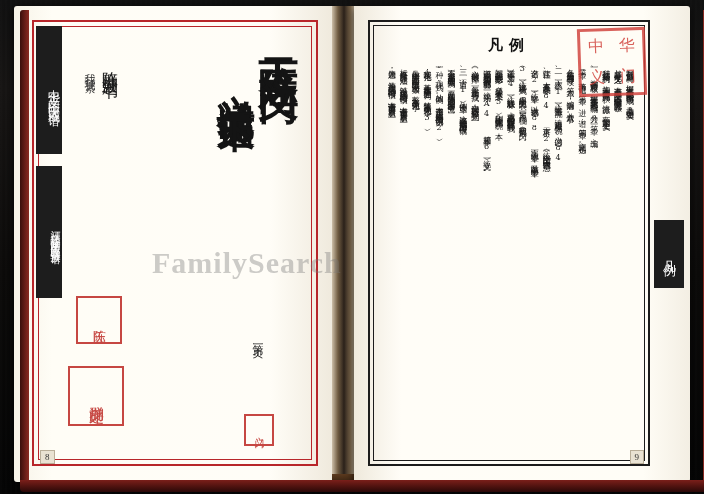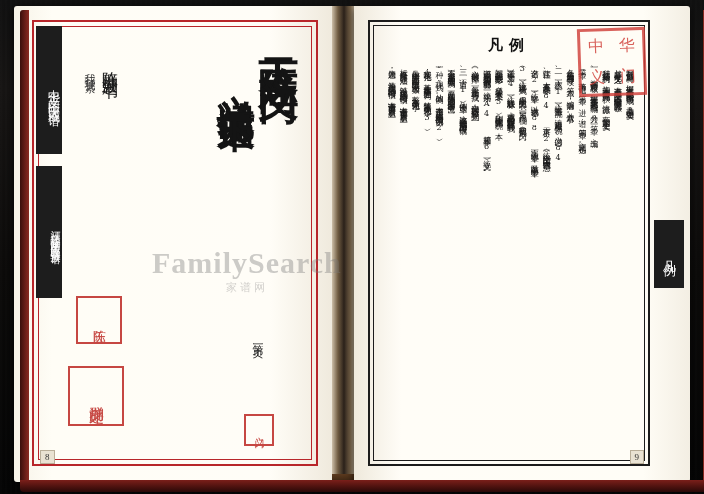--- a/index.html
+++ b/index.html
@@ -444,15 +444,14 @@
       <div class="page-num-right">9</div>
     </div>
 
     <div class="cover-left-edge"></div>
     <div class="cover-right-edge"></div>
     <div class="cover-bottom"></div>
   </div>
 
   <div class="watermark">
     <div>FamilySearch</div>
-    <div class="sub">家谱网</div>
   </div>
 </div>
 
 </body></html>

